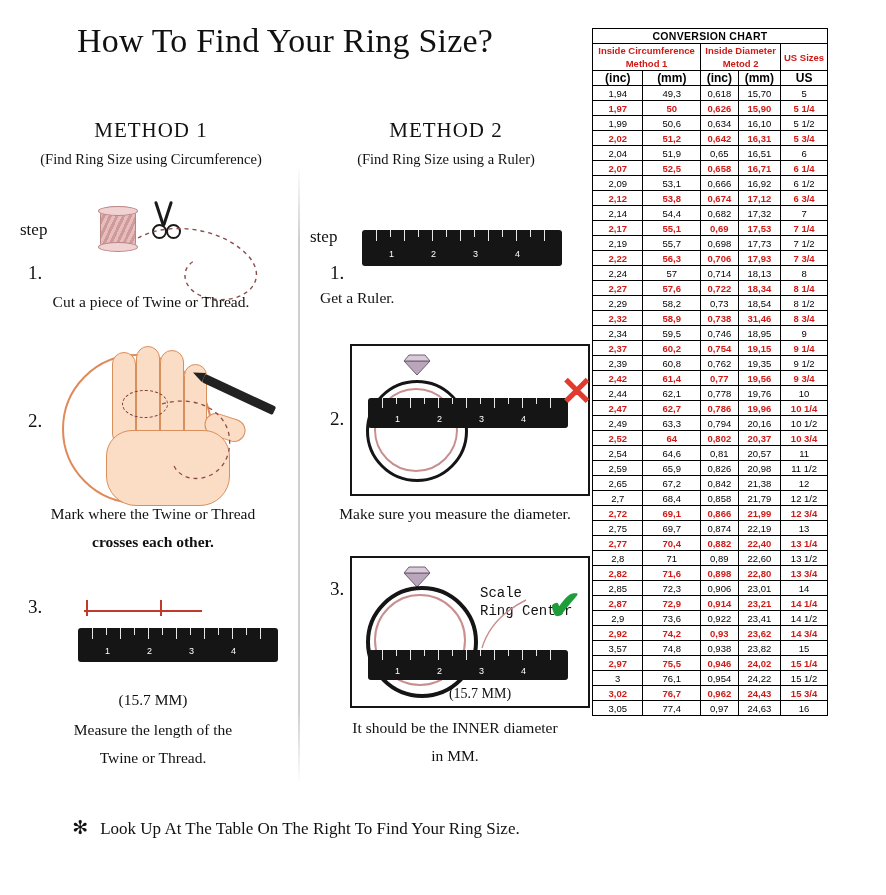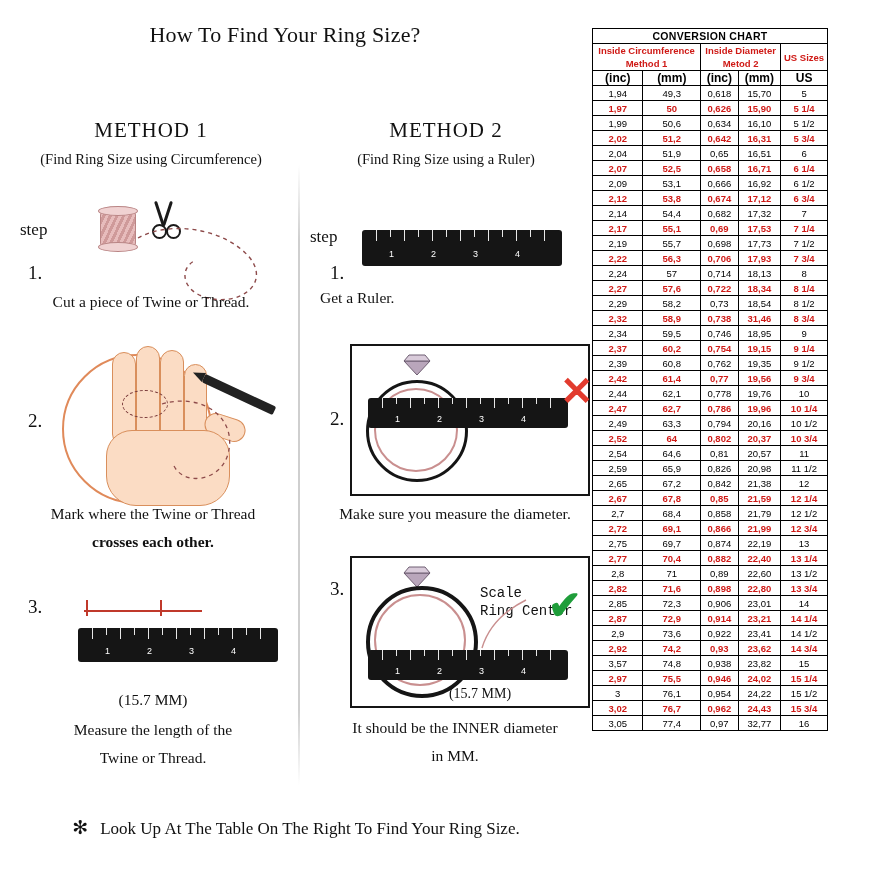--- a/index.html
+++ b/index.html
@@ -13,21 +13,21 @@
   }
   .page{position:relative;width:886px;height:895px;}
 
   
   .main{
     position:absolute;left:0;top:0;width:592px;height:895px;
   }
   .title{
     position:absolute;left:0;top:22px;width:570px;
     text-align:center;
-    font-size:22px;
+    font-size:34px;
     font-family:"Liberation Serif", serif;
     letter-spacing:0.2px;
   }
   .method-col{position:absolute;top:118px;}
   .method-col.left{left:6px;width:290px;}
   .method-col.right{left:302px;width:288px;}
   .method-title{
     text-align:center;font-size:21px;letter-spacing:1px;
   }
   .method-sub{
@@ -554,27 +554,20 @@
             <td>20,98</td>
             <td>11 1/2</td>
           </tr>
           <tr class="blk">
             <td>2,65</td>
             <td>67,2</td>
             <td>0,842</td>
             <td>21,38</td>
             <td>12</td>
           </tr>
-          <tr class="red">
-            <td>2,67</td>
-            <td>67,8</td>
-            <td>0,85</td>
-            <td>21,59</td>
-            <td>12 1/4</td>
-          </tr>
           <tr class="blk">
             <td>2,7</td>
             <td>68,4</td>
             <td>0,858</td>
             <td>21,79</td>
             <td>12 1/2</td>
           </tr>
           <tr class="red">
             <td>2,72</td>
             <td>69,1</td>
@@ -663,20 +656,20 @@
             <td>3,02</td>
             <td>76,7</td>
             <td>0,962</td>
             <td>24,43</td>
             <td>15 3/4</td>
           </tr>
           <tr class="blk">
             <td>3,05</td>
             <td>77,4</td>
             <td>0,97</td>
-            <td>32,77</td>
+            <td>24,63</td>
             <td>16</td>
           </tr>
         </tbody>
     </table>
   </div>
 
 </div>
 
 </body></html>

